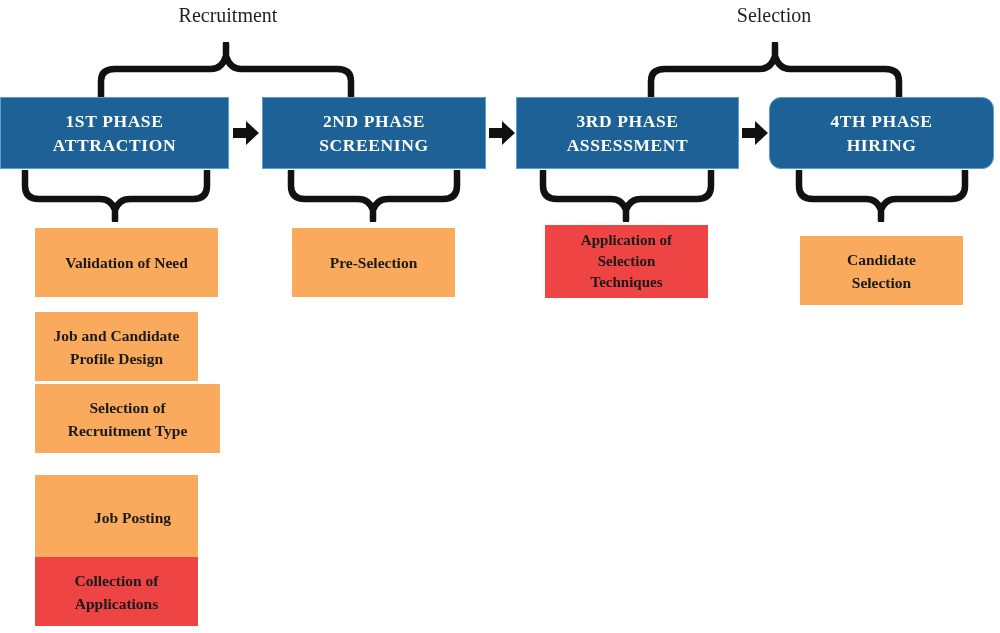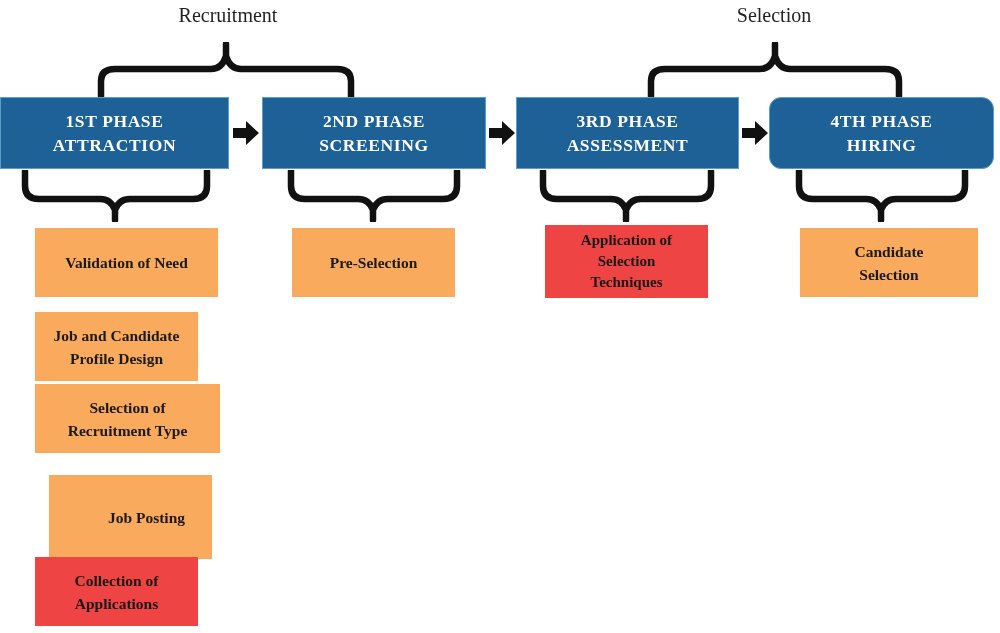--- a/index.html
+++ b/index.html
@@ -153,21 +153,21 @@
     </span>
   </div>
 
   <div class="task-box orange" style="left:35px; top:384px; width:185px; height:69px;">
     <span>
       <span style="display:block">Selection of</span>
       <span style="display:block">Recruitment Type</span>
     </span>
   </div>
 
-  <div class="task-box orange" style="left:49px; top:475px; width:163px; height:84px;padding-left:38px;">
+  <div class="task-box orange" style="left:35px; top:475px; width:163px; height:84px;padding-left:38px;">
     <span>
       <span>Job Posting</span>
     </span>
   </div>
 
   <div class="task-box gray" style="left:35px; top:557px; width:163px; height:69px;">
     <span>
       <span style="display:block">Collection of</span>
       <span style="display:block">Applications</span>
     </span>
@@ -180,20 +180,20 @@
   </div>
 
   <div class="task-box gray" style="left:545px; top:225px; width:163px; height:73px; font-size:15px; line-height:21px;">
     <span>
       <span style="display:block">Application of</span>
       <span style="display:block">Selection</span>
       <span style="display:block">Techniques</span>
     </span>
   </div>
 
-  <div class="task-box orange" style="left:800px; top:228px; width:178px; height:69px;">
+  <div class="task-box orange" style="left:800px; top:236px; width:163px; height:69px;">
     <span>
       <span style="display:block">Candidate</span>
       <span style="display:block">Selection</span>
     </span>
   </div>
 
 </div>
 
 </body></html>

